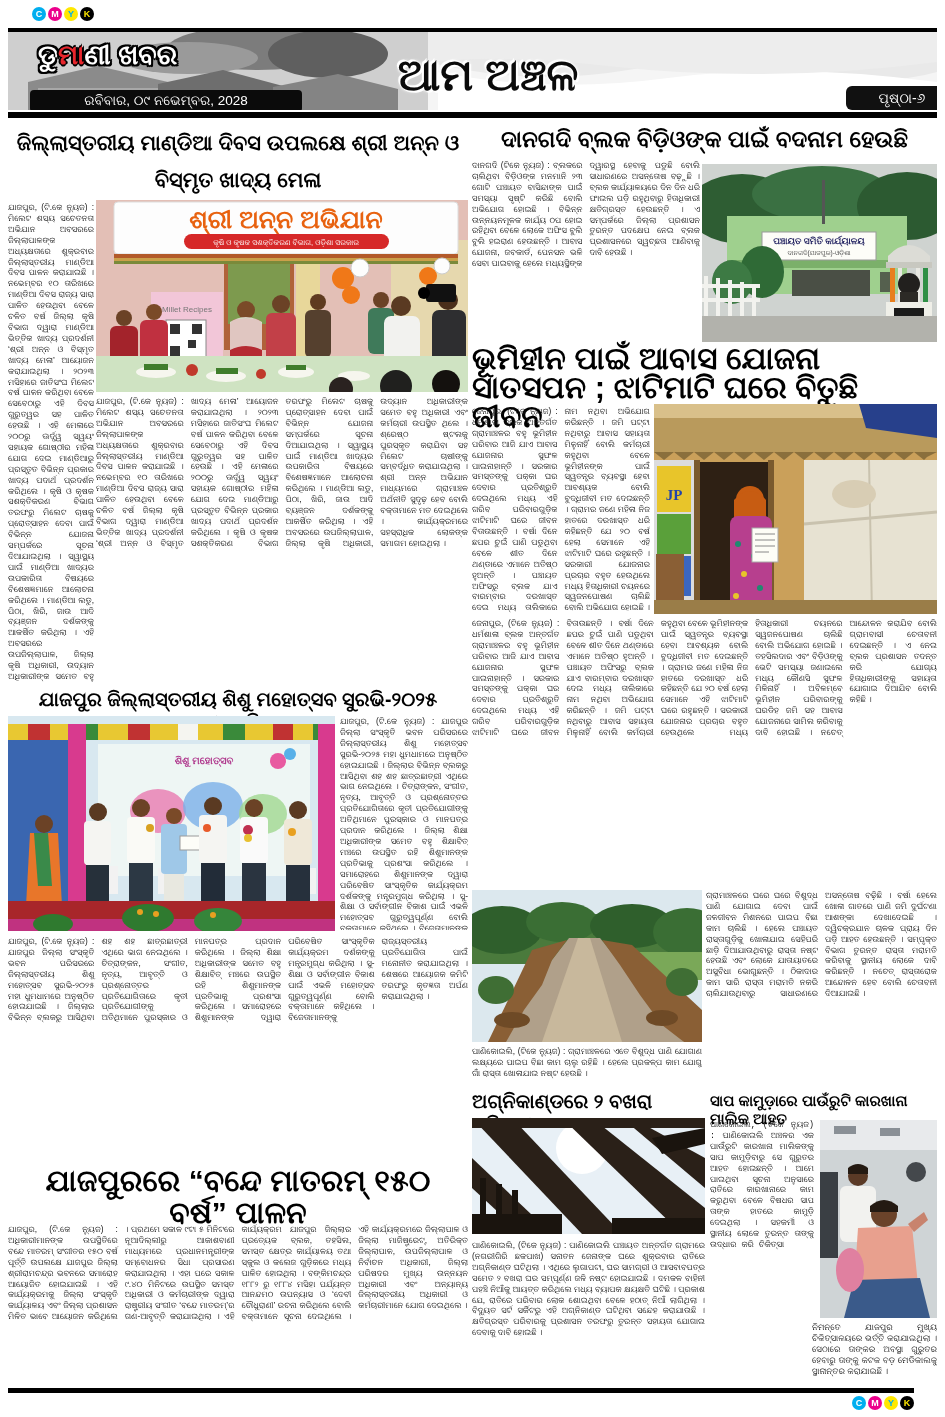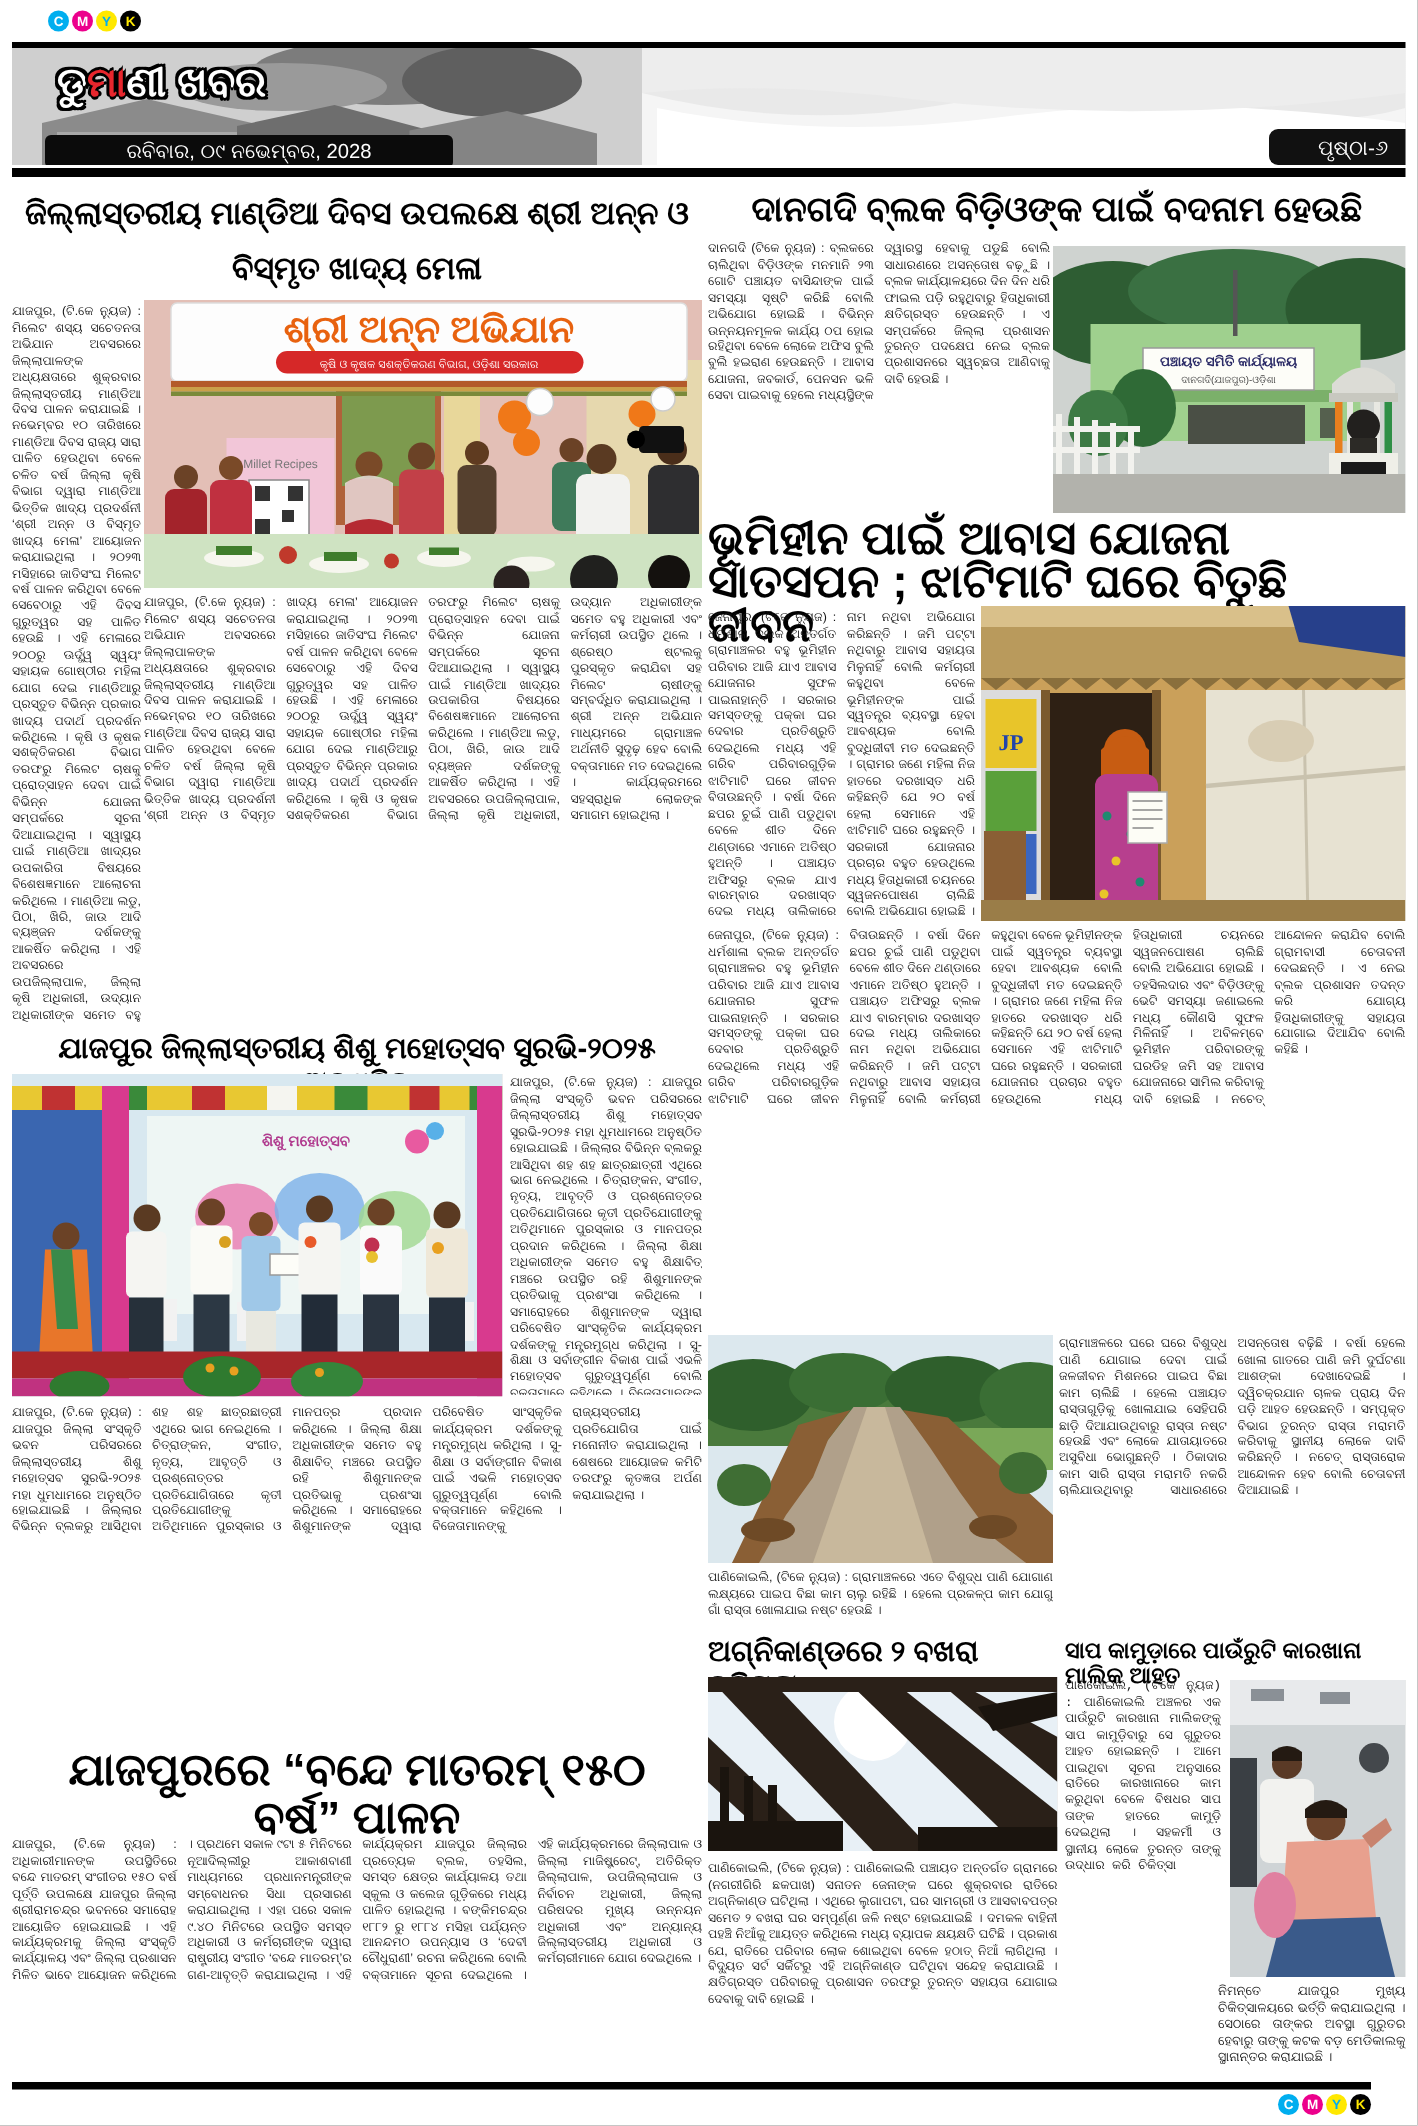--- a/index.html
+++ b/index.html
@@ -57,20 +57,21 @@
       <path d="M150 78 L150 52 L215 38 L275 54 L275 78 Z" fill="#6e6e6e"></path>
       <path d="M265 78 L265 55 L330 42 L390 57 L390 78 Z" fill="#848484"></path>
       <rect x="30" y="56" width="120" height="22" fill="#a8a8a8"></rect>
       <rect x="160" y="58" width="100" height="20" fill="#909090"></rect>
       <path d="M420 30 Q520 55 620 38 Q720 20 820 42 Q880 54 929 40 L929 78 L420 78 Z" fill="#f5f5f5"></path>
       <path d="M430 40 Q540 62 660 46 Q780 30 929 50 L929 78 L430 78 Z" fill="#ffffff"></path>
       <path d="M420 0 L929 0 L929 30 Q760 52 600 34 Q500 22 420 30 Z" fill="#ededed"></path>
     </svg>
     <div class="abs logo" style="left:30px;top:8px;"><span>ଡୁ</span><span class="accent">ମା</span><span>ଣୀ ଖବର</span></div>
     <div class="abs datebar" style="left:22px;top:58px;width:272px;height:22px;">ରବିବାର, ୦୯ ନଭେମ୍ବର, 2028</div>
+    <div class="abs bigtitle" style="left:280px;top:18px;width:400px;">ଆମ ଅଞ୍ଚଳ</div>
     <div class="abs pagebadge" style="left:838px;top:54px;width:112px;height:24px;">ପୃଷ୍ଠା-୬</div>
   </div>
   <div class="abs rule" style="left:8px;top:112px;width:929px;height:6px;"></div>
 
   <div class="abs headline center" style="left:8px;top:124px;width:460px;height:74px;font-size:21px;line-height:37px;">ଜିଲ୍ଲାସ୍ତରୀୟ ମାଣ୍ଡିଆ ଦିବସ ଉପଲକ୍ଷେ ଶ୍ରୀ ଅନ୍ନ ଓ ବିସ୍ମୃତ ଖାଦ୍ୟ ମେଳା</div>
   <div class="abs body-text" style="left:8px;top:202px;width:86px;height:480px;">ଯାଜପୁର, (ଟି.କେ ନ୍ୟୁଜ) : ମିଲେଟ ଶସ୍ୟ ସଚେତନତା ଅଭିଯାନ ଅବସରରେ ଜିଲ୍ଲାପାଳଙ୍କ ଅଧ୍ୟକ୍ଷତାରେ ଶୁକ୍ରବାର ଜିଲ୍ଲାସ୍ତରୀୟ ମାଣ୍ଡିଆ ଦିବସ ପାଳନ କରାଯାଇଛି । ନଭେମ୍ବର ୧୦ ତାରିଖରେ ମାଣ୍ଡିଆ ଦିବସ ରାଜ୍ୟ ସାରା ପାଳିତ ହେଉଥିବା ବେଳେ ଚଳିତ ବର୍ଷ ଜିଲ୍ଲା କୃଷି ବିଭାଗ ଦ୍ୱାରା ମାଣ୍ଡିଆ ଭିତ୍ତିକ ଖାଦ୍ୟ ପ୍ରଦର୍ଶନୀ ‘ଶ୍ରୀ ଅନ୍ନ ଓ ବିସ୍ମୃତ ଖାଦ୍ୟ ମେଳା’ ଆୟୋଜନ କରାଯାଇଥିଲା । ୨୦୨୩ ମସିହାରେ ଜାତିସଂଘ ମିଲେଟ ବର୍ଷ ପାଳନ କରିଥିବା ବେଳେ ସେବେଠାରୁ ଏହି ଦିବସ ଗୁରୁତ୍ୱର ସହ ପାଳିତ ହେଉଛି ।   ଏହି ମେଳାରେ ୨୦୦ରୁ ଊର୍ଦ୍ଧ୍ୱ ସ୍ୱୟଂ ସହାୟକ ଗୋଷ୍ଠୀର ମହିଳା ଯୋଗ ଦେଇ ମାଣ୍ଡିଆରୁ ପ୍ରସ୍ତୁତ ବିଭିନ୍ନ ପ୍ରକାର ଖାଦ୍ୟ ପଦାର୍ଥ ପ୍ରଦର୍ଶନ କରିଥିଲେ । କୃଷି ଓ କୃଷକ ସଶକ୍ତିକରଣ ବିଭାଗ ତରଫରୁ ମିଲେଟ ଚାଷକୁ ପ୍ରୋତ୍ସାହନ ଦେବା ପାଇଁ ବିଭିନ୍ନ ଯୋଜନା ସମ୍ପର୍କରେ ସୂଚନା ଦିଆଯାଇଥିଲା । ସ୍ୱାସ୍ଥ୍ୟ ପାଇଁ ମାଣ୍ଡିଆ ଖାଦ୍ୟର ଉପକାରିତା ବିଷୟରେ ବିଶେଷଜ୍ଞମାନେ ଆଲୋଚନା କରିଥିଲେ । ମାଣ୍ଡିଆ ଲଡୁ, ପିଠା, ଖିରି, ଜାଉ ଆଦି ବ୍ୟଞ୍ଜନ ଦର୍ଶକଙ୍କୁ ଆକର୍ଷିତ କରିଥିଲା ।   ଏହି ଅବସରରେ ଉପଜିଲ୍ଲାପାଳ, ଜିଲ୍ଲା କୃଷି ଅଧିକାରୀ, ଉଦ୍ୟାନ ଅଧିକାରୀଙ୍କ ସମେତ ବହୁ ଅଧିକାରୀ ଏବଂ କର୍ମଚାରୀ ଉପସ୍ଥିତ ଥିଲେ । ଶ୍ରେଷ୍ଠ ଷ୍ଟଲକୁ ପୁରସ୍କୃତ କରାଯିବା ସହ ମିଲେଟ ଚାଷୀଙ୍କୁ ସମ୍ବର୍ଦ୍ଧିତ କରାଯାଇଥିଲା । ଶ୍ରୀ ଅନ୍ନ ଅଭିଯାନ ମାଧ୍ୟମରେ ଗ୍ରାମାଞ୍ଚଳ ଅର୍ଥନୀତି ସୁଦୃଢ଼ ହେବ ବୋଲି ବକ୍ତାମାନେ ମତ ଦେଇଥିଲେ । କାର୍ଯ୍ୟକ୍ରମରେ ସହସ୍ରାଧିକ ଲୋକଙ୍କ ସମାଗମ ହୋଇଥିଲା ।</div>
 
   <div class="abs photo" style="left:96px;top:200px;width:372px;height:192px;">
     <svg viewBox="0 0 372 192">
       <rect width="372" height="192" fill="#e3bfb6"></rect>

